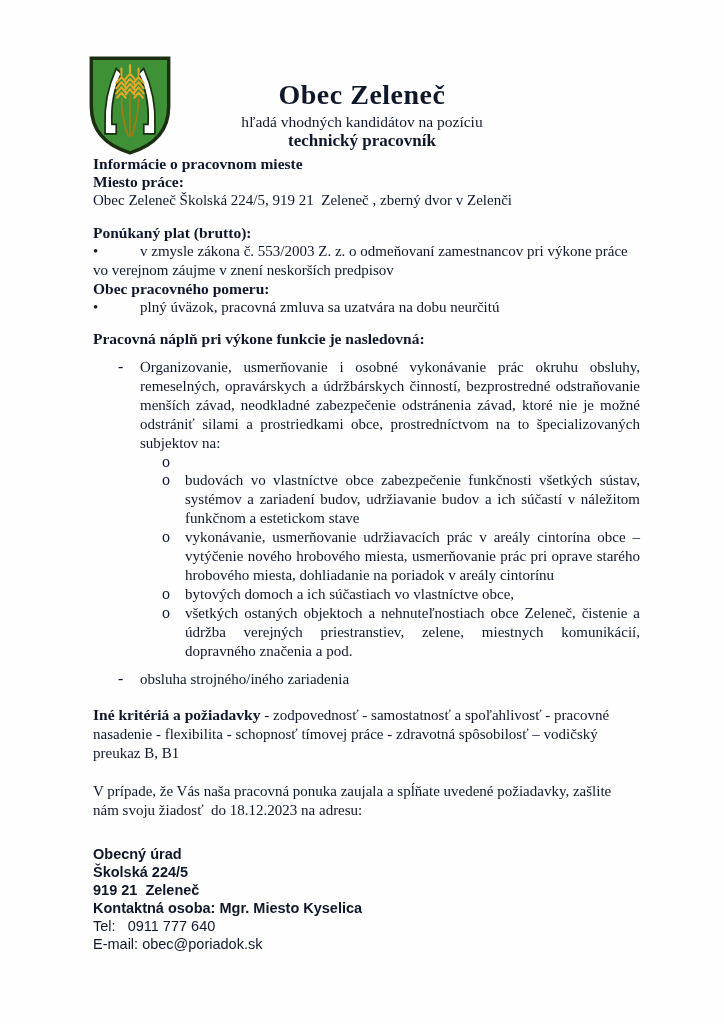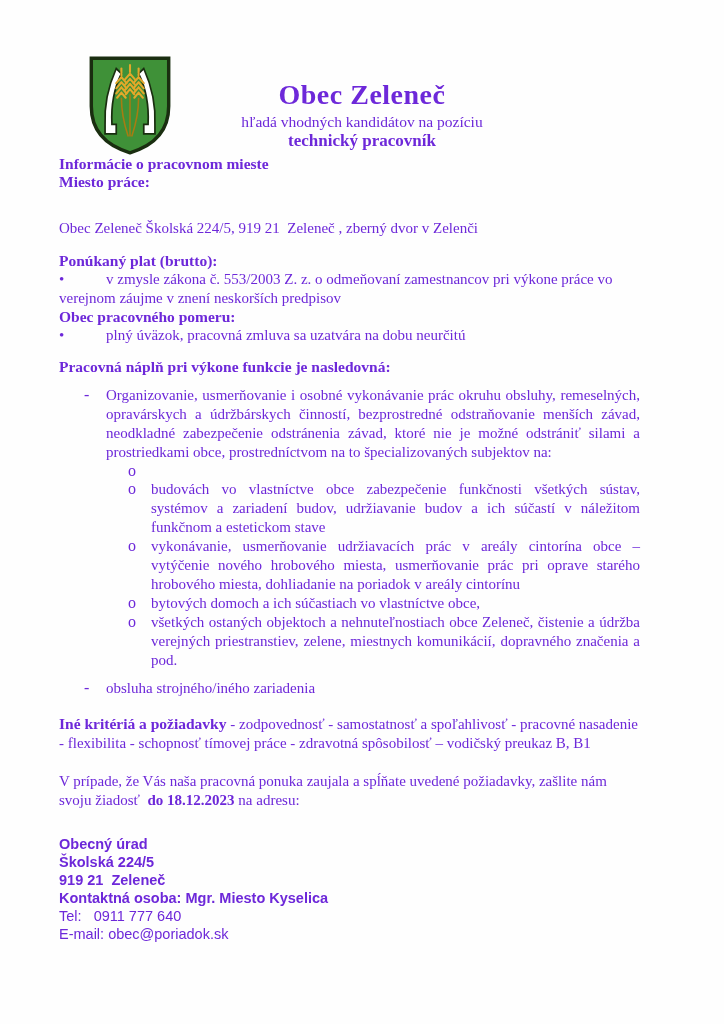--- a/index.html
+++ b/index.html
@@ -2,39 +2,39 @@
 <html><head>
 <meta charset="utf-8">
 <style>
   * { margin:0; padding:0; box-sizing:border-box; }
   html,body { background:#ffffff; }
   .page {
     position:relative;
     width:724px; height:1024px;
     background:#fefefe;
     font-family:"Liberation Serif", serif;
-    color:#6d28d9;
+    color:#0f172a;
     overflow:hidden;
   }
-  .content { padding:0 84px 0 59px; }
+  .content { padding:0 84px 0 93px; }
 
   
   .crest {
     position:absolute; left:87px; top:54px;
     width:86px; height:103px;
   }
   .header-block { padding-top:80px; text-align:center; }
   .doc-title { font-size:28px; font-weight:bold; line-height:30px; letter-spacing:0.5px; }
   .doc-subtitle { font-size:15.5px; line-height:19px; margin-top:2px; }
   .doc-position { font-size:17px; font-weight:bold; line-height:20px; }
 
   
   .h { font-weight:bold; font-size:15.5px; line-height:18px; }
   p, .line { font-size:15px; line-height:19px; }
-  .pre { white-space:pre-wrap;margin-top:28px; }
+  .pre { white-space:pre-wrap; }
 
   .sec-info { margin-top:4px; }
   .place-value { margin-bottom:14px; }
 
   .sec-salary { }
   .bullet-par { text-align:left; }
   .bullet-char { display:inline-block; width:13px; }
   .bullet-tab { display:inline-block; width:34px; }
 
   .sec-duties { margin-top:13px; }
@@ -45,21 +45,21 @@
   .duty .txt { flex:1; }
 
   .sub { display:flex; text-align:justify; }
   .sub .marker { flex:0 0 23px; margin-left:69px; text-align:left; }
   .sub .txt { flex:1; }
 
   .sec-criteria { margin-top:16px; }
   .sec-criteria .lead { font-weight:bold; font-size:15.5px; }
 
   .sec-start { margin-top:19px; }
-  .b { font-weight:bold; }
+  .b { font-weight:normal; }
 
   .sec-contact {
     margin-top:25px;
     font-family:"Liberation Sans", sans-serif;
   }
   .sec-contact .line { font-size:14.5px; line-height:18px; white-space:pre-wrap; }
   .sec-contact .bold { font-weight:bold; }
 </style>
 </head>
 <body>

